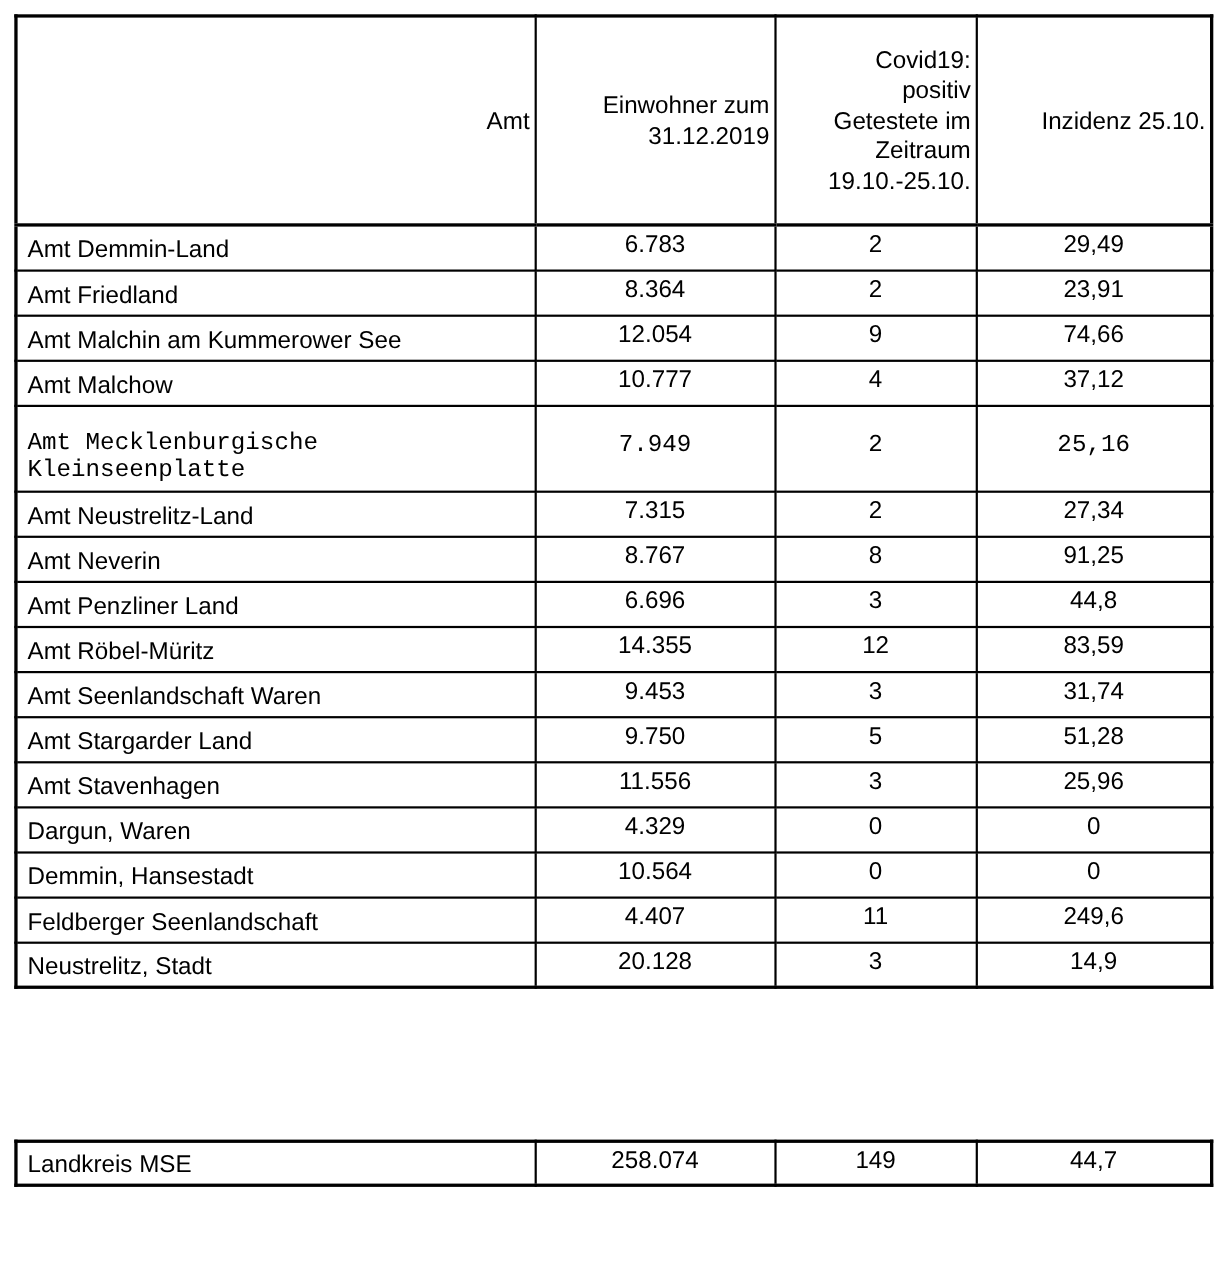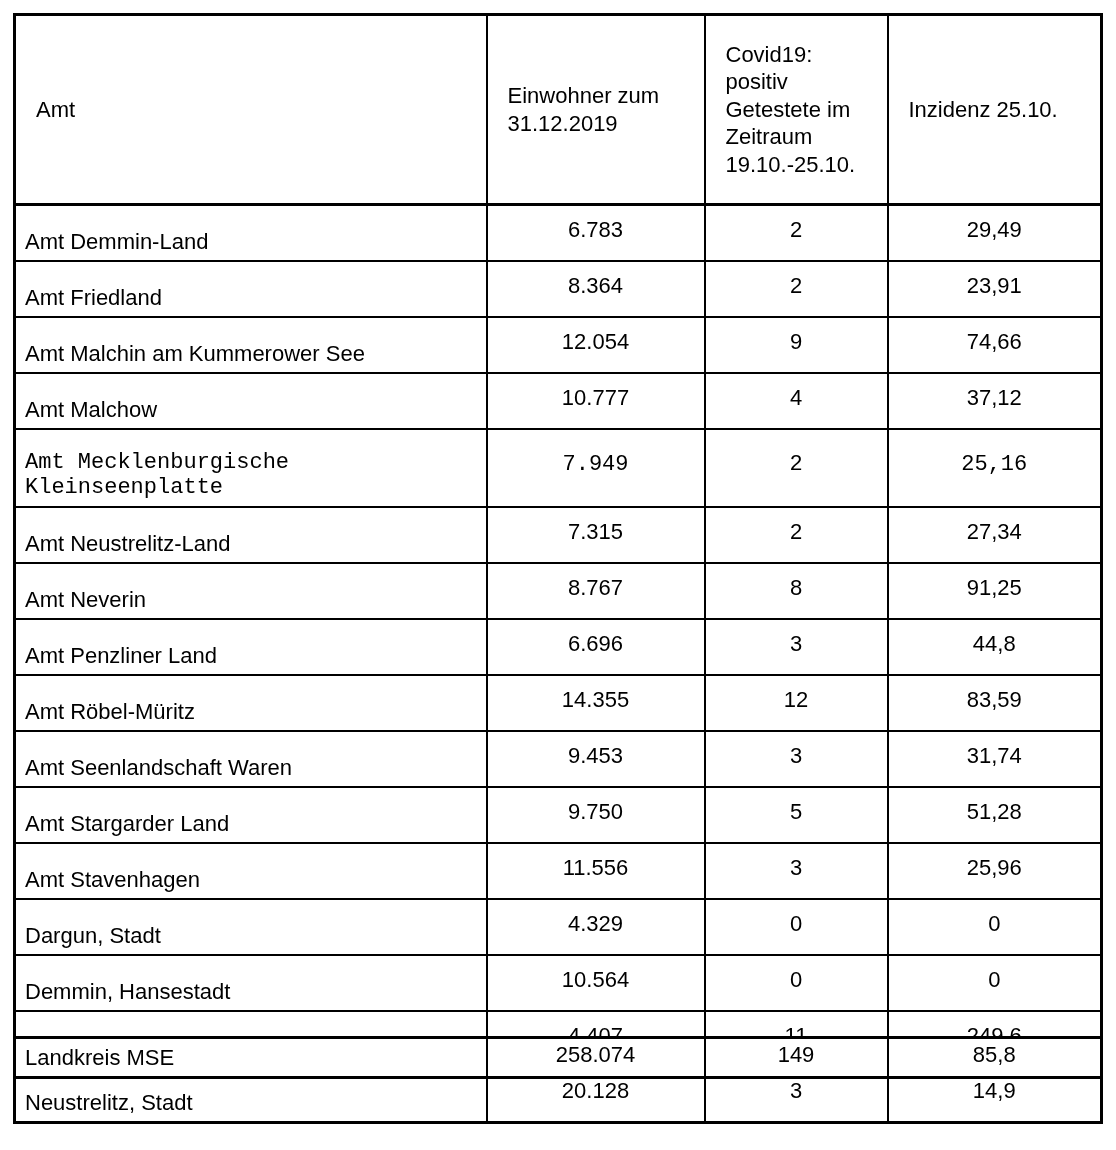--- a/index.html
+++ b/index.html
@@ -38,28 +38,28 @@
   col.c-inzidenz  { width: 214px; }
 
   th, td {
     border: 2px solid var(--border);
     font-size: 22px;
     overflow: hidden;
   }
   thead tr { height: 190px; }
   thead th {
     font-weight: normal;
-    text-align: left;
+    text-align: right;
     vertical-align: middle;
     white-space: pre-line;
     line-height: 1.25;
     border-bottom: 3px solid var(--border);
-    padding: 0 20px;
-  }
-  tbody tr { height: 56px; }
+    padding: 0 4px;
+  }
+  tbody tr { height: 41px; }
   tbody tr.tall { height: 78px; font-family: Liberation Mono, monospace; }
   .summary-table tbody tr { height: 40px; }
 
   td.amt {
     text-align: left;
     vertical-align: bottom;
     white-space: pre-line;
     line-height: 1.12;
     padding: 2px 6px 5px 9px;
   }
@@ -162,21 +162,21 @@
       <td class="num">5</td>
       <td class="num">51,28</td>
     </tr>
         <tr>
       <td class="amt">Amt Stavenhagen</td>
       <td class="num">11.556</td>
       <td class="num">3</td>
       <td class="num">25,96</td>
     </tr>
         <tr>
-      <td class="amt">Dargun, Stadt</td>
+      <td class="amt">Dargun, Waren</td>
       <td class="num">4.329</td>
       <td class="num">0</td>
       <td class="num">0</td>
     </tr>
         <tr>
       <td class="amt">Demmin, Hansestadt</td>
       <td class="num">10.564</td>
       <td class="num">0</td>
       <td class="num">0</td>
     </tr>
@@ -200,18 +200,18 @@
       <col class="c-amt">
         <col class="c-einwohner">
         <col class="c-covid">
         <col class="c-inzidenz">
     </colgroup>
     <tbody>
       <tr>
         <td class="amt">Landkreis MSE</td>
         <td class="num">258.074</td>
         <td class="num">149</td>
-        <td class="num">85,8</td>
+        <td class="num">44,7</td>
       </tr>
     </tbody>
   </table>
 
 </div>
 
 </body></html>

